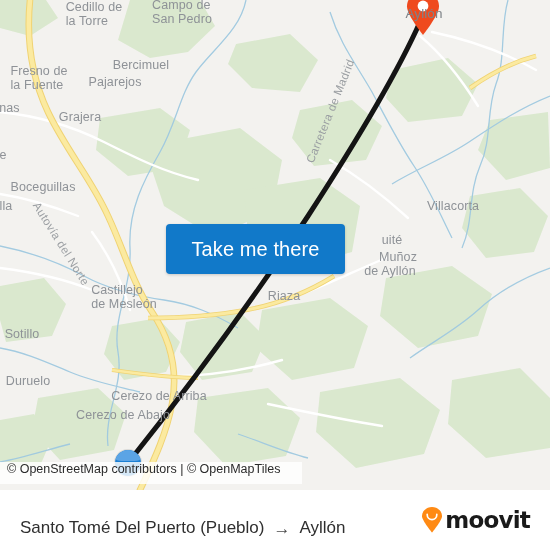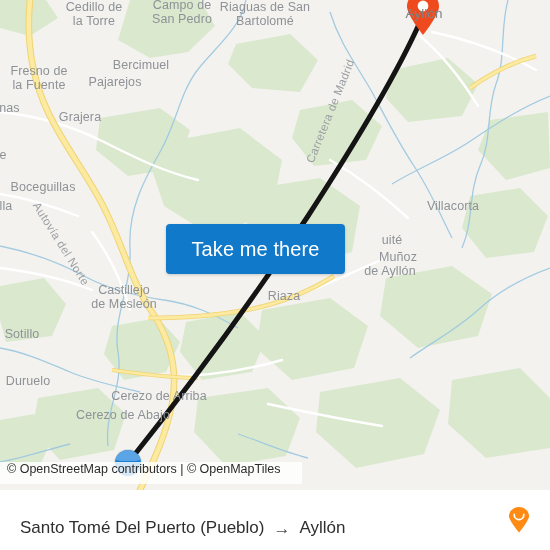--- a/index.html
+++ b/index.html
@@ -38,21 +38,21 @@
     display: block;
   }
 
   .map-label {
     position: absolute;
     color: #8e9297;
     font-family: "Liberation Sans", sans-serif;
     font-size: 12.5px;
     line-height: 14px;
     white-space: pre;
-    text-align: center;
+    text-align: left;
     transform: translate(-50%, -50%);
     letter-spacing: 0.1px;
     pointer-events: none;
   }
   .map-label.big { font-size: 13.5px; line-height: 15.5px; }
   .road-label {
     position: absolute;
     color: #9a9ea2;
     font-size: 11.5px;
     white-space: pre;
@@ -245,22 +245,20 @@
         <path d="M112,370 C142,374 170,378 198,378" stroke="#fbeaa0" stroke-width="2.6"></path>
       </g>
 
       <path d="M128,463 C180,398 246,310 308,216 C356,142 396,76 420,22" stroke="#141414" stroke-width="5" fill="none" stroke-linecap="round"></path>
     </svg>
 
     <div class="map-label" style="left:94px;  top:14px;">Cedillo de
 la Torre</div>
     <div class="map-label" style="left:182px; top:12px;">Campo de
 San Pedro</div>
-    <div class="map-label" style="left:265px; top:14px;">Riaguas de San
-Bartolomé</div>
     <div class="map-label" style="left:39px;  top:78px;">Fresno de
 la Fuente</div>
     <div class="map-label" style="left:141px; top:65px;">Bercimuel</div>
     <div class="map-label" style="left:115px; top:82px;">Pajarejos</div>
     <div class="map-label" style="left:80px;  top:117px;">Grajera</div>
     <div class="map-label" style="left:8px;   top:108px;">inas</div>
     <div class="map-label" style="left:43px;  top:187px;">Boceguillas</div>
     <div class="map-label" style="left:3px;   top:155px;">e</div>
     <div class="map-label" style="left:6px;   top:206px;">lla</div>
     <div class="map-label" style="left:96px;  top:297px;margin-left:28px;">Castillejo
@@ -301,16 +299,17 @@
     <div id="route-summary">
       <span>Santo Tomé Del Puerto (Pueblo)</span>
       <span class="arrow">→</span>
       <span>Ayllón</span>
     </div>
     <div id="moovit-logo">
       <svg width="22" height="26" viewBox="0 0 22 26">
         <path d="M11 25.5 C11 25.5 21 13.5 21 9.2 C21 4.1 16.5 0 11 0 C5.5 0 1 4.1 1 9.2 C1 13.5 11 25.5 11 25.5 Z" fill="#ff8a14"></path>
         <path d="M6.2 7.4 C6.2 10.6 8.4 12.6 11 12.6 C13.6 12.6 15.8 10.6 15.8 7.4" fill="none" stroke="#ffffff" stroke-width="1.7" stroke-linecap="round"></path>
       </svg>
+      <span class="wordmark">moovit</span>
     </div>
   </div>
 
 </div>
 
 </body></html>

